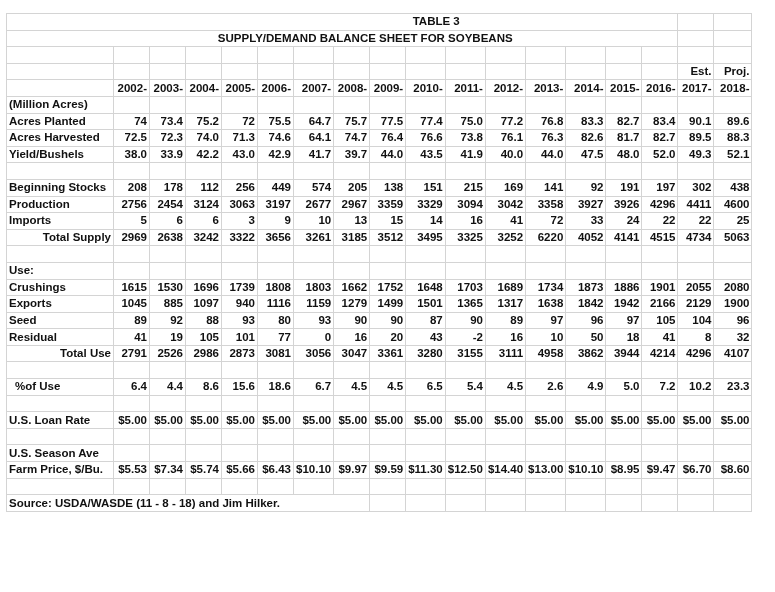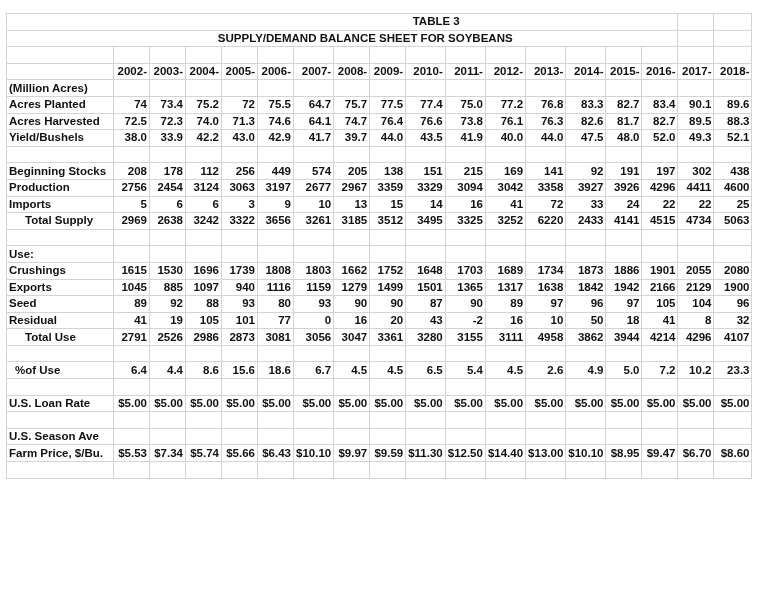--- a/index.html
+++ b/index.html
@@ -1,21 +1,21 @@
 <!DOCTYPE html>
 <html><head>
 <meta charset="utf-8">
 <style>
   html,body{margin:0;padding:0;background:#ffffff;}
   body{width:775px;height:592px;position:relative;overflow:hidden;font-family:"Liberation Sans",sans-serif;}
   #sheet{position:absolute;left:6px;top:13px;border-collapse:collapse;table-layout:fixed;}
   #sheet td{border:1px solid #d4d4d4;height:15.6px;padding:0 2px;font-size:11.5px;font-weight:bold;color:#111;white-space:nowrap;overflow:visible;line-height:15px;}
   #sheet td.num{text-align:right;}
   #sheet td.lbl{text-align:left;margin-left:27px;}
-  #sheet td.ind{padding-left:18px;}
+  #sheet td.ind{padding-left:18px;text-align:right;}
   #sheet td.ind2{padding-left:8px;}
   .title-cell{text-align:center;}
   tr.dash-top td{border-top:1px dashed #888;}
   tr.solid-top td.num{border-top:1.5px solid #111;}
   .colL{width:107px;}
 </style>
 </head>
 <body>
 
 <table id="sheet">
@@ -62,20 +62,40 @@
         <td class="num"></td>
         <td class="num"></td>
         <td class="num"></td>
         <td class="num"></td>
         <td class="num"></td>
         <td class="num"></td>
         <td class="num"></td>
         <td class="num"></td>
         <td class="num"></td>
         <td class="num"></td>
+      </tr>
+      <tr class="dash-top">
+        <td class="lbl"></td>
+        <td class="num"></td>
+        <td class="num"></td>
+        <td class="num"></td>
+        <td class="num"></td>
+        <td class="num"></td>
+        <td class="num"></td>
+        <td class="num"></td>
+        <td class="num"></td>
+        <td class="num"></td>
+        <td class="num"></td>
+        <td class="num"></td>
+        <td class="num"></td>
+        <td class="num"></td>
+        <td class="num"></td>
+        <td class="num"></td>
+        <td class="num">Est.</td>
+        <td class="num">Proj.</td>
       </tr>
       <tr>
         <td class="lbl"></td>
         <td class="num">2002-</td>
         <td class="num">2003-</td>
         <td class="num">2004-</td>
         <td class="num">2005-</td>
         <td class="num">2006-</td>
         <td class="num">2007-</td>
         <td class="num">2008-</td>
@@ -257,21 +277,21 @@
         <td class="num">3242</td>
         <td class="num">3322</td>
         <td class="num">3656</td>
         <td class="num">3261</td>
         <td class="num">3185</td>
         <td class="num">3512</td>
         <td class="num">3495</td>
         <td class="num">3325</td>
         <td class="num">3252</td>
         <td class="num">6220</td>
-        <td class="num">2433</td>
+        <td class="num">4052</td>
         <td class="num">4141</td>
         <td class="num">4515</td>
         <td class="num">4734</td>
         <td class="num">5063</td>
       </tr>
       <tr>
         <td class="lbl"></td>
         <td class="num"></td>
         <td class="num"></td>
         <td class="num"></td>
@@ -563,14 +583,27 @@
         <td class="num"></td>
         <td class="num"></td>
         <td class="num"></td>
         <td class="num"></td>
         <td class="num"></td>
         <td class="num"></td>
         <td class="num"></td>
         <td class="num"></td>
         <td class="num"></td>
       </tr>
+      <tr class="dash-top">
+        <td class="lbl" colspan="8">Source:  USDA/WASDE (11 - 8 - 18) and Jim Hilker.</td>
+        <td></td>
+        <td></td>
+        <td></td>
+        <td></td>
+        <td></td>
+        <td></td>
+        <td></td>
+        <td></td>
+        <td></td>
+        <td></td>
+      </tr>
     </tbody>
 </table>
 
 </body></html>

